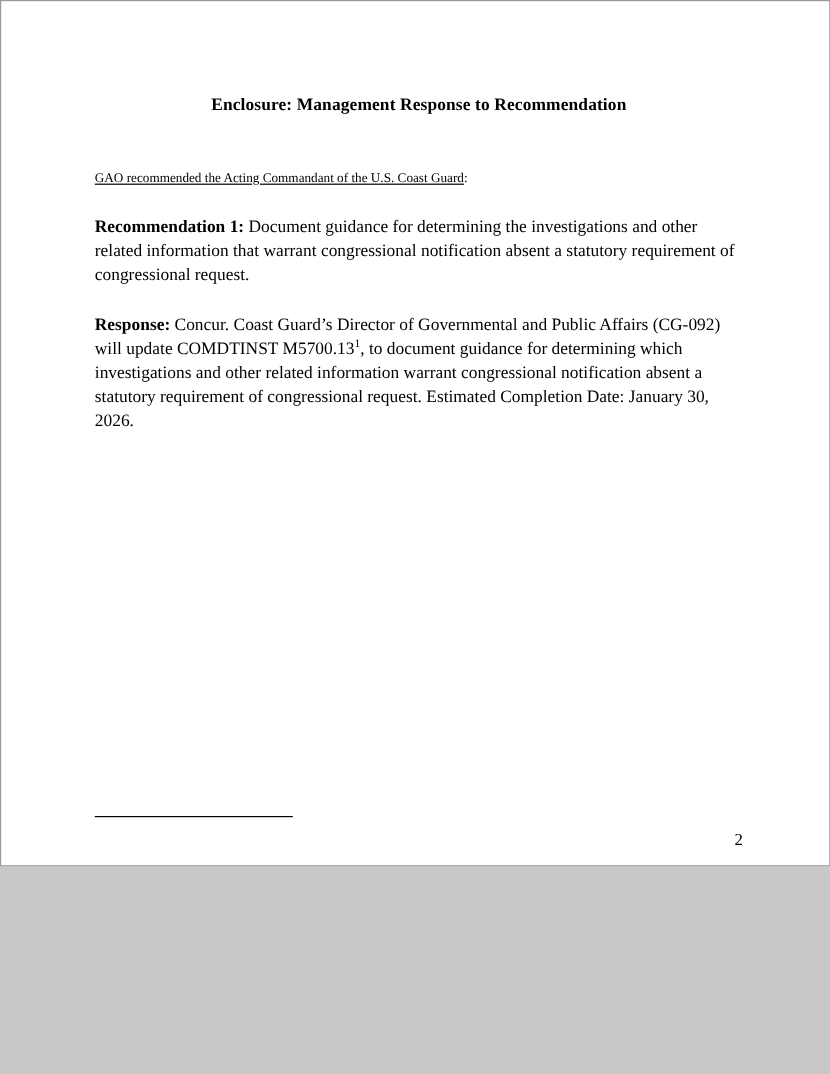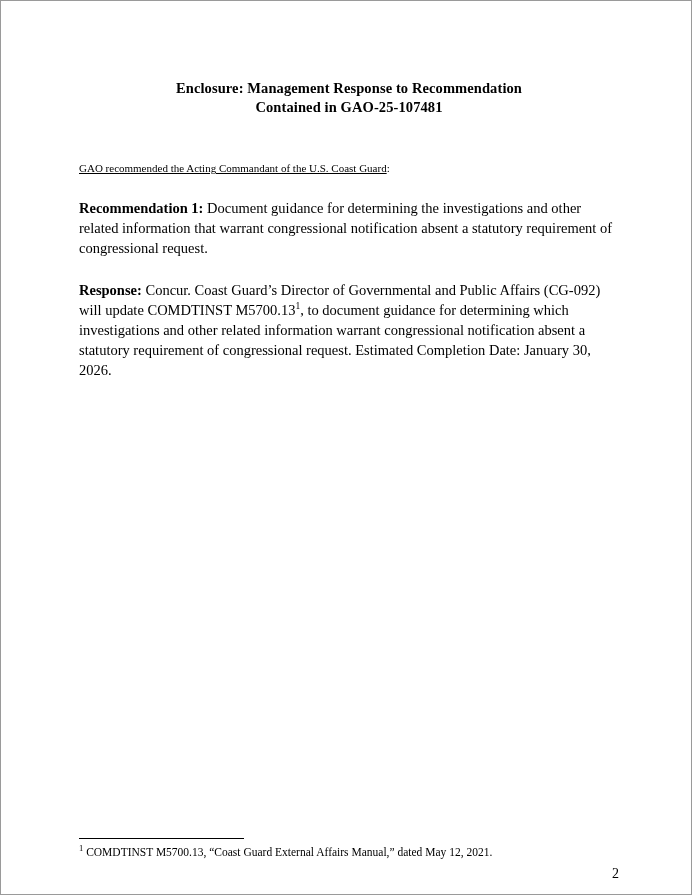--- a/index.html
+++ b/index.html
@@ -10,21 +10,21 @@
   body {
     width: 692px;
     height: 895px;
     overflow: hidden;
     font-family: "Liberation Serif", serif;
   }
   .page {
     position: relative;
     box-sizing: border-box;
     width: 692px;
-    height: 895px;
+    height: 722px;
     background: #ffffff;
     border: 1px solid #9a9a9a;
     padding: 78px 72px 0 78px;
   }
   .doc-title {
     text-align: center;
     font-weight: bold;
     font-size: 14.5px;
     line-height: 1.32;
     letter-spacing: 0.1px;
@@ -82,29 +82,27 @@
     font-size: 14px;
   }
 </style>
 </head>
 <body>
 
 <div class="page">
 
   <div class="doc-title">
     <span>Enclosure:  Management Response to Recommendation</span>
-    <span class="line2">Contained in GAO-25-107481</span>
   </div>
 
   <p class="intro"><span class="underlined">GAO recommended the Acting Commandant of the U.S. Coast Guard</span><span>:</span></p>
 
   <p class="para"><span class="lead">Recommendation 1:</span><span>  Document guidance for determining the investigations and other related information that warrant congressional notification absent a statutory requirement of congressional request.</span></p>
 
   <p class="para"><span class="lead">Response:</span><span>  Concur.  Coast Guard’s Director of Governmental and Public Affairs (CG-092) will update COMDTINST M5700.13</span><sup>1</sup><span>, to document guidance for determining which investigations and other related information warrant congressional notification absent a statutory requirement of congressional request.  Estimated Completion Date:  January 30, 2026.</span></p>
 
   <div class="footnote-area">
     <div class="footnote-rule"></div>
-    <div class="footnote"><sup>1</sup><span> COMDTINST M5700.13, “Coast Guard External Affairs Manual,” dated May 12, 2021.</span></div>
   </div>
 
   <div class="page-number">2</div>
 
 </div>
 
 </body></html>

